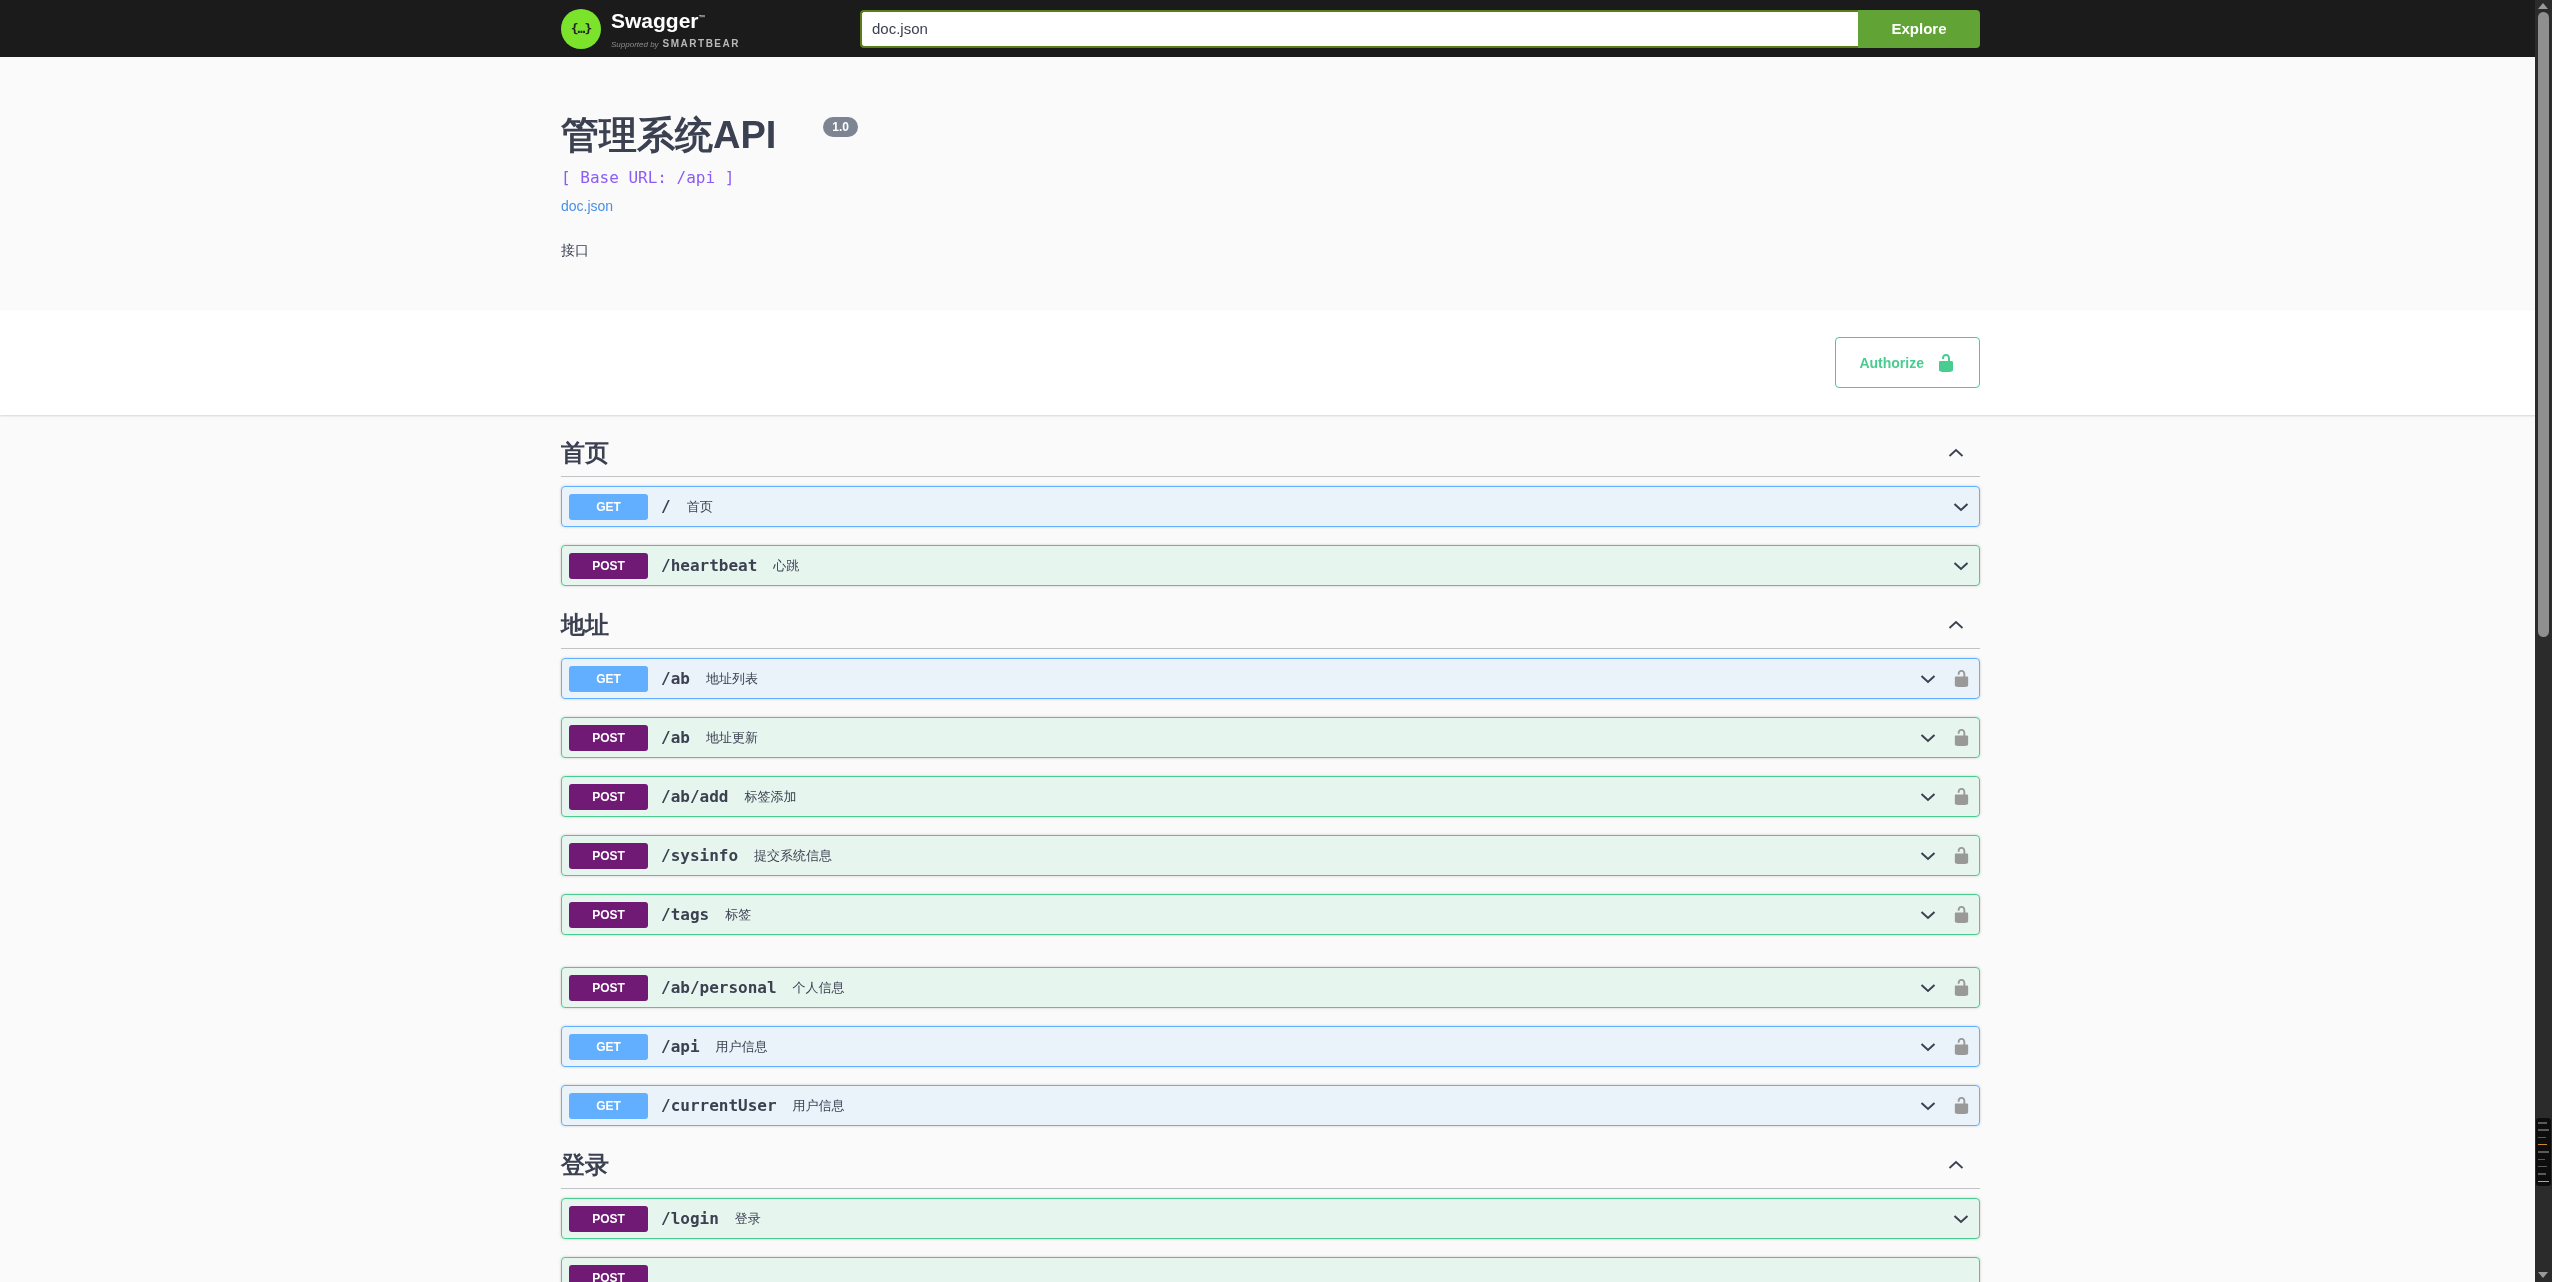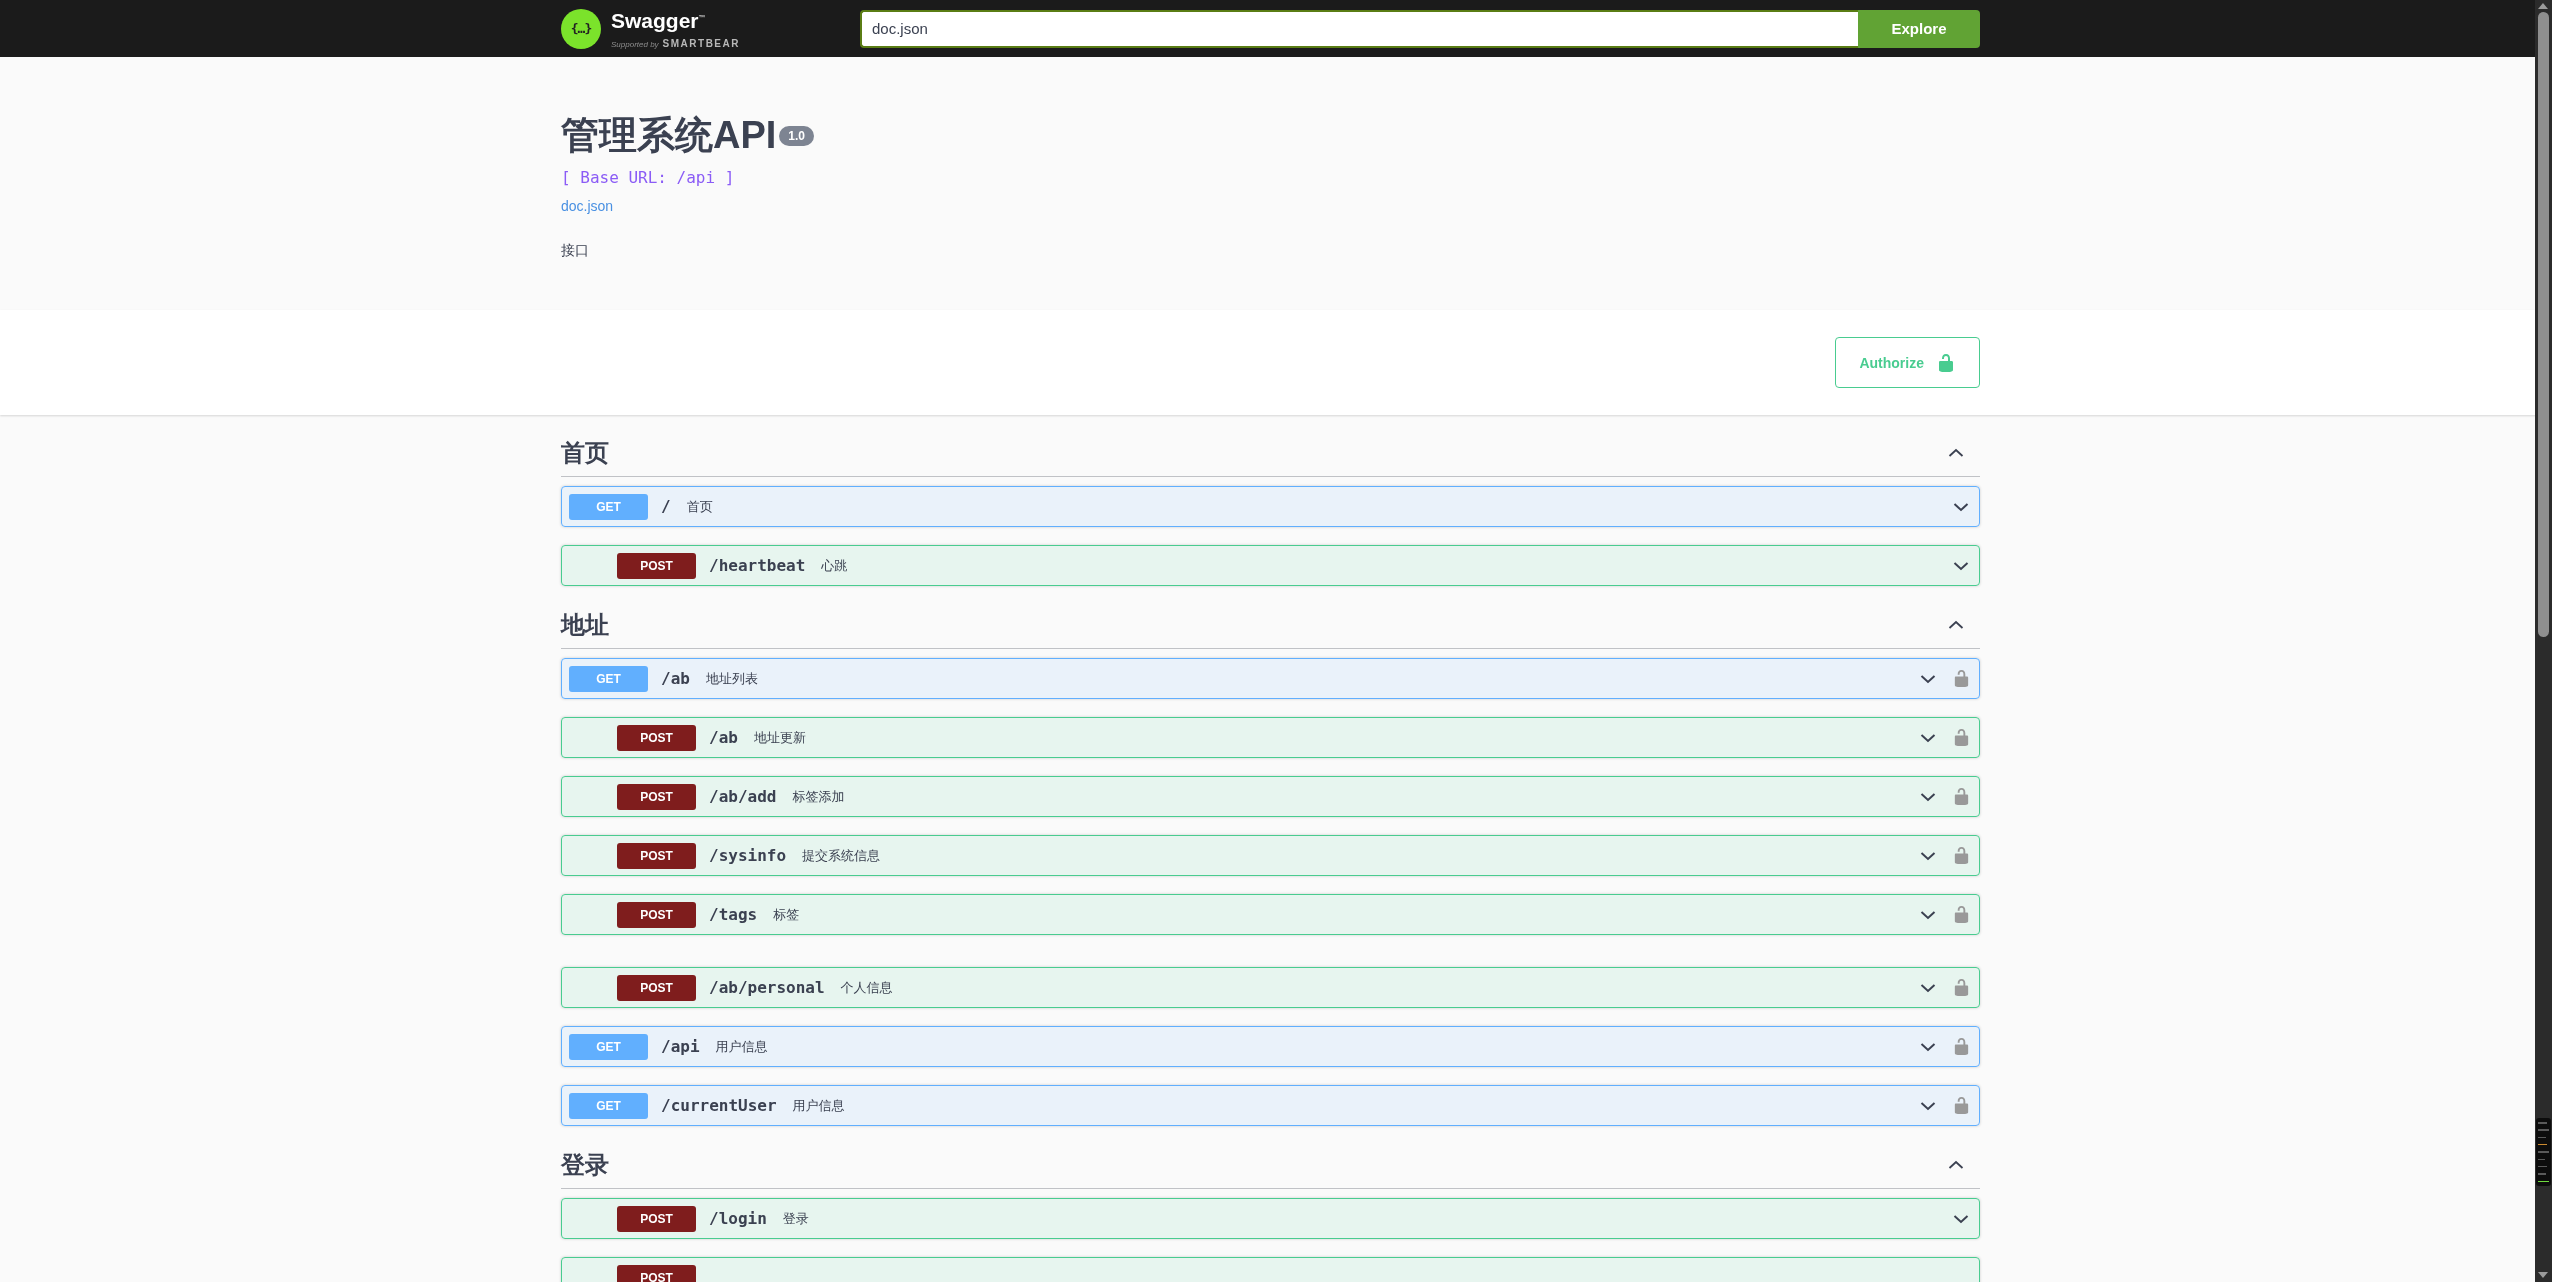--- a/index.html
+++ b/index.html
@@ -42,21 +42,21 @@
   .explore-button {
     height: 38px; width: 122px;
     background: #61a334; color: #ffffff;
     border: none; border-radius: 0 4px 4px 0;
     font-size: 15px; font-weight: bold; cursor: pointer;
     font-family: "Liberation Sans", sans-serif;
   }
 
   
   .info { margin-top: 58px; margin-bottom: 50px; }
-  .info-title-row { display: flex; align-items: center; }
+  .info-title-row { display: flex; align-items: flex-start; gap: 44px; }
   .page-title { font-size: 38px; font-weight: bold; color: #3b4151; line-height: 40px; }
   .version-badge {
     display: inline-block; margin-left: 3px; margin-top: 2px;
     background: #7d8492; color: #ffffff;
     font-size: 12px; font-weight: bold;
     padding: 3px 9px; border-radius: 57px;
   }
   .base-url {
     margin-top: 13px; font-size: 16px; color: #8b5cf6;
     font-family: "DejaVu Sans Mono", "Liberation Mono", monospace;
@@ -96,21 +96,21 @@
   .opblock:not(:last-child) { margin-bottom: 18px; }
   .opblock-get  { background: rgba(97,175,254,.1);  border-color: #61affe; }
   .opblock-post { background: rgba(73,204,144,.1); border-color: #49cc90; }
   .method-badge {
     min-width: 79px; text-align: center;
     padding: 6px 0; border-radius: 3px;
     color: #ffffff; font-size: 12px; font-weight: bold;
     font-family: "Liberation Sans", sans-serif;
   }
   .opblock-get  .method-badge { background: #61affe; }
-  .opblock-post .method-badge { background: #7f1d1d; margin-left: 48px; }
+  .opblock-post .method-badge { background: #701a75; }
   .op-path {
     margin-left: 13px; font-size: 16px; font-weight: bold; color: #3b4151;
     font-family: "DejaVu Sans Mono", "Liberation Mono", monospace;
   }
   .op-summary { margin-left: 16px; font-size: 13px; color: #3b4151; }
   .right-icons { margin-left: auto; display: flex; align-items: center; gap: 14px; }
   .chevron { color: #3b4151; display: block; }
   .lock-icon svg { fill: #999999; display: block; }
 
   

